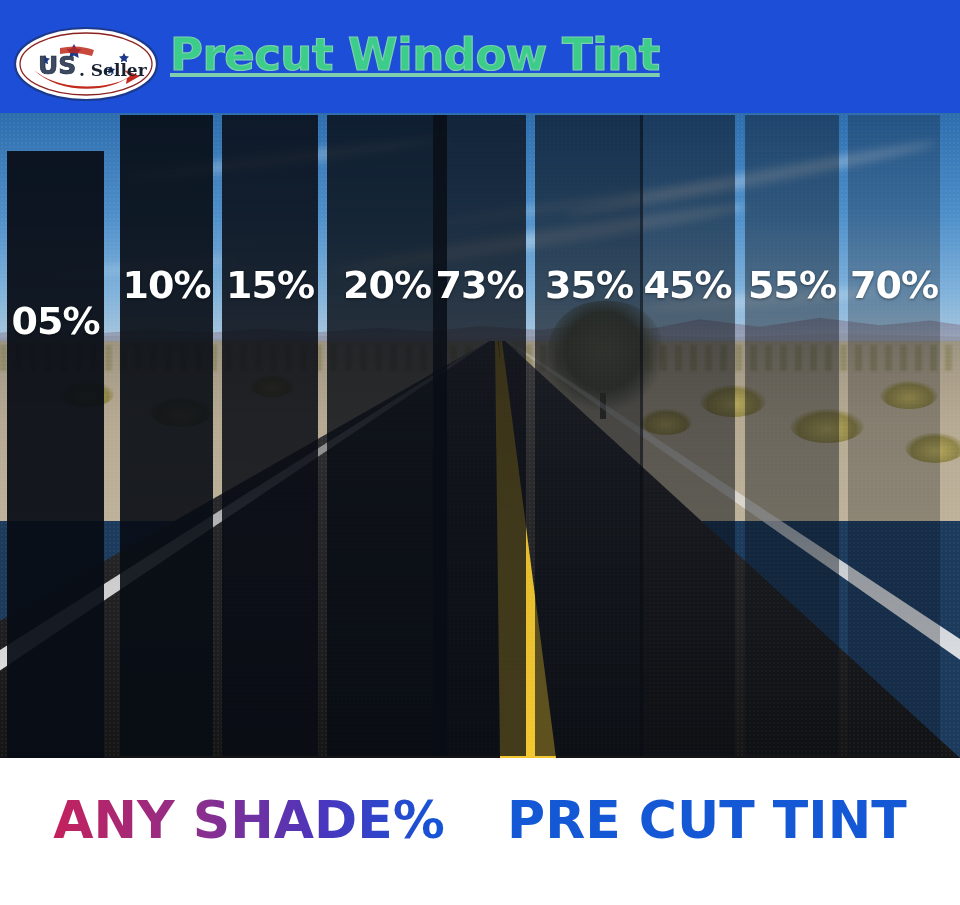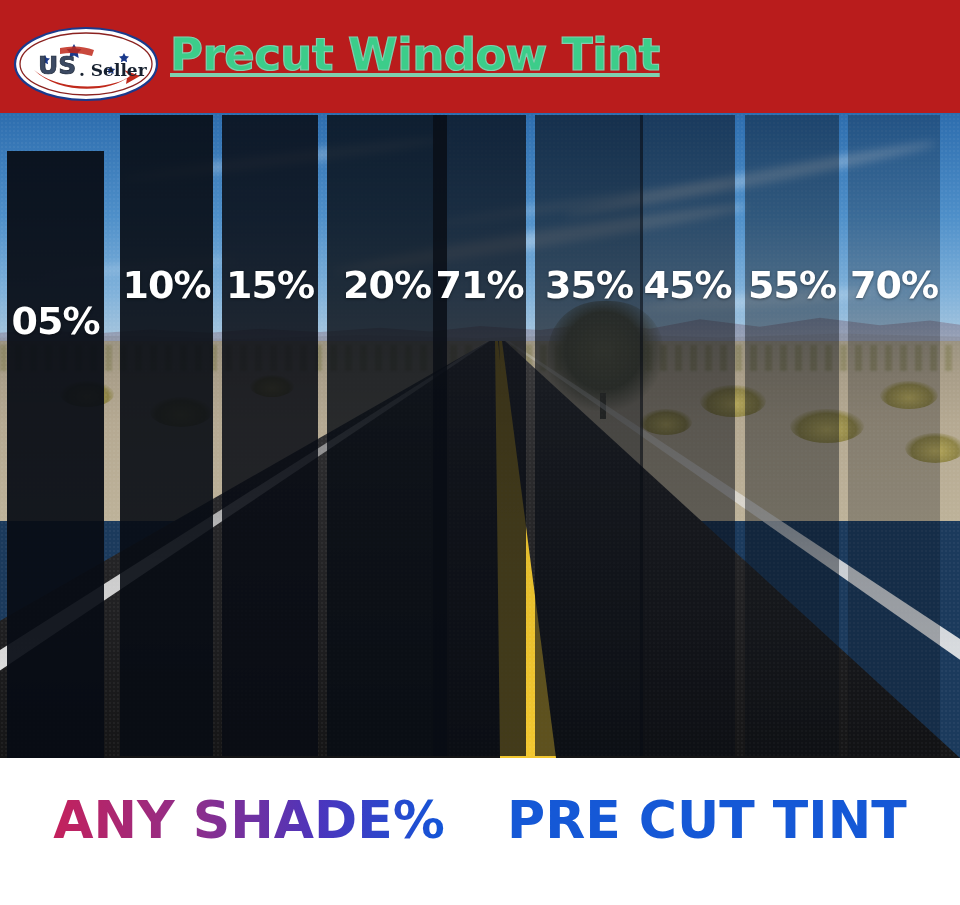--- a/index.html
+++ b/index.html
@@ -6,21 +6,21 @@
   body{
     width:960px;height:905px;
     font-family:"Liberation Sans","DejaVu Sans",sans-serif;
     overflow:hidden;position:relative;
   }
   .page{position:relative;width:960px;height:905px;background:#ffffff;overflow:hidden;}
 
   
   .header{
     position:absolute;left:0;top:0;width:960px;height:113px;
-    background:#b91c1c;
+    background:#1d4ed8;
     display:flex;align-items:center;
   }
   .logo{
     position:absolute;left:12px;top:24px;width:148px;height:80px;
   }
   .logo svg{display:block;}
 
   .title{
     position:absolute;left:170px;top:28px;
     font-size:45px;font-weight:bold;
@@ -239,21 +239,21 @@
         <div class="strip" style="left: 120px; width: 93px; background: rgba(8, 12, 20, 0.9); padding-left: 48px;">
           <div class="striplabel">10%</div>
         </div>
         <div class="strip" style="left: 222px; width: 96px; background: rgba(8, 12, 20, 0.86); padding-left: 42px;">
           <div class="striplabel">15%</div>
         </div>
         <div class="strip" style="left: 327px; width: 120px; background: rgba(8, 12, 20, 0.81); text-decoration: underline;">
           <div class="striplabel">20%</div>
         </div>
         <div class="strip" style="left: 433px; width: 93px; background: rgba(8, 12, 20, 0.75);">
-          <div class="striplabel">71%</div>
+          <div class="striplabel">73%</div>
         </div>
         <div class="strip" style="left: 535px; width: 108px; background: rgba(8, 12, 20, 0.63);">
           <div class="striplabel">35%</div>
         </div>
         <div class="strip" style="left: 640px; width: 95px; background: rgba(8, 12, 20, 0.52);">
           <div class="striplabel">45%</div>
         </div>
         <div class="strip" style="left: 745px; width: 94px; background: rgba(8, 12, 20, 0.42);">
           <div class="striplabel">55%</div>
         </div>

